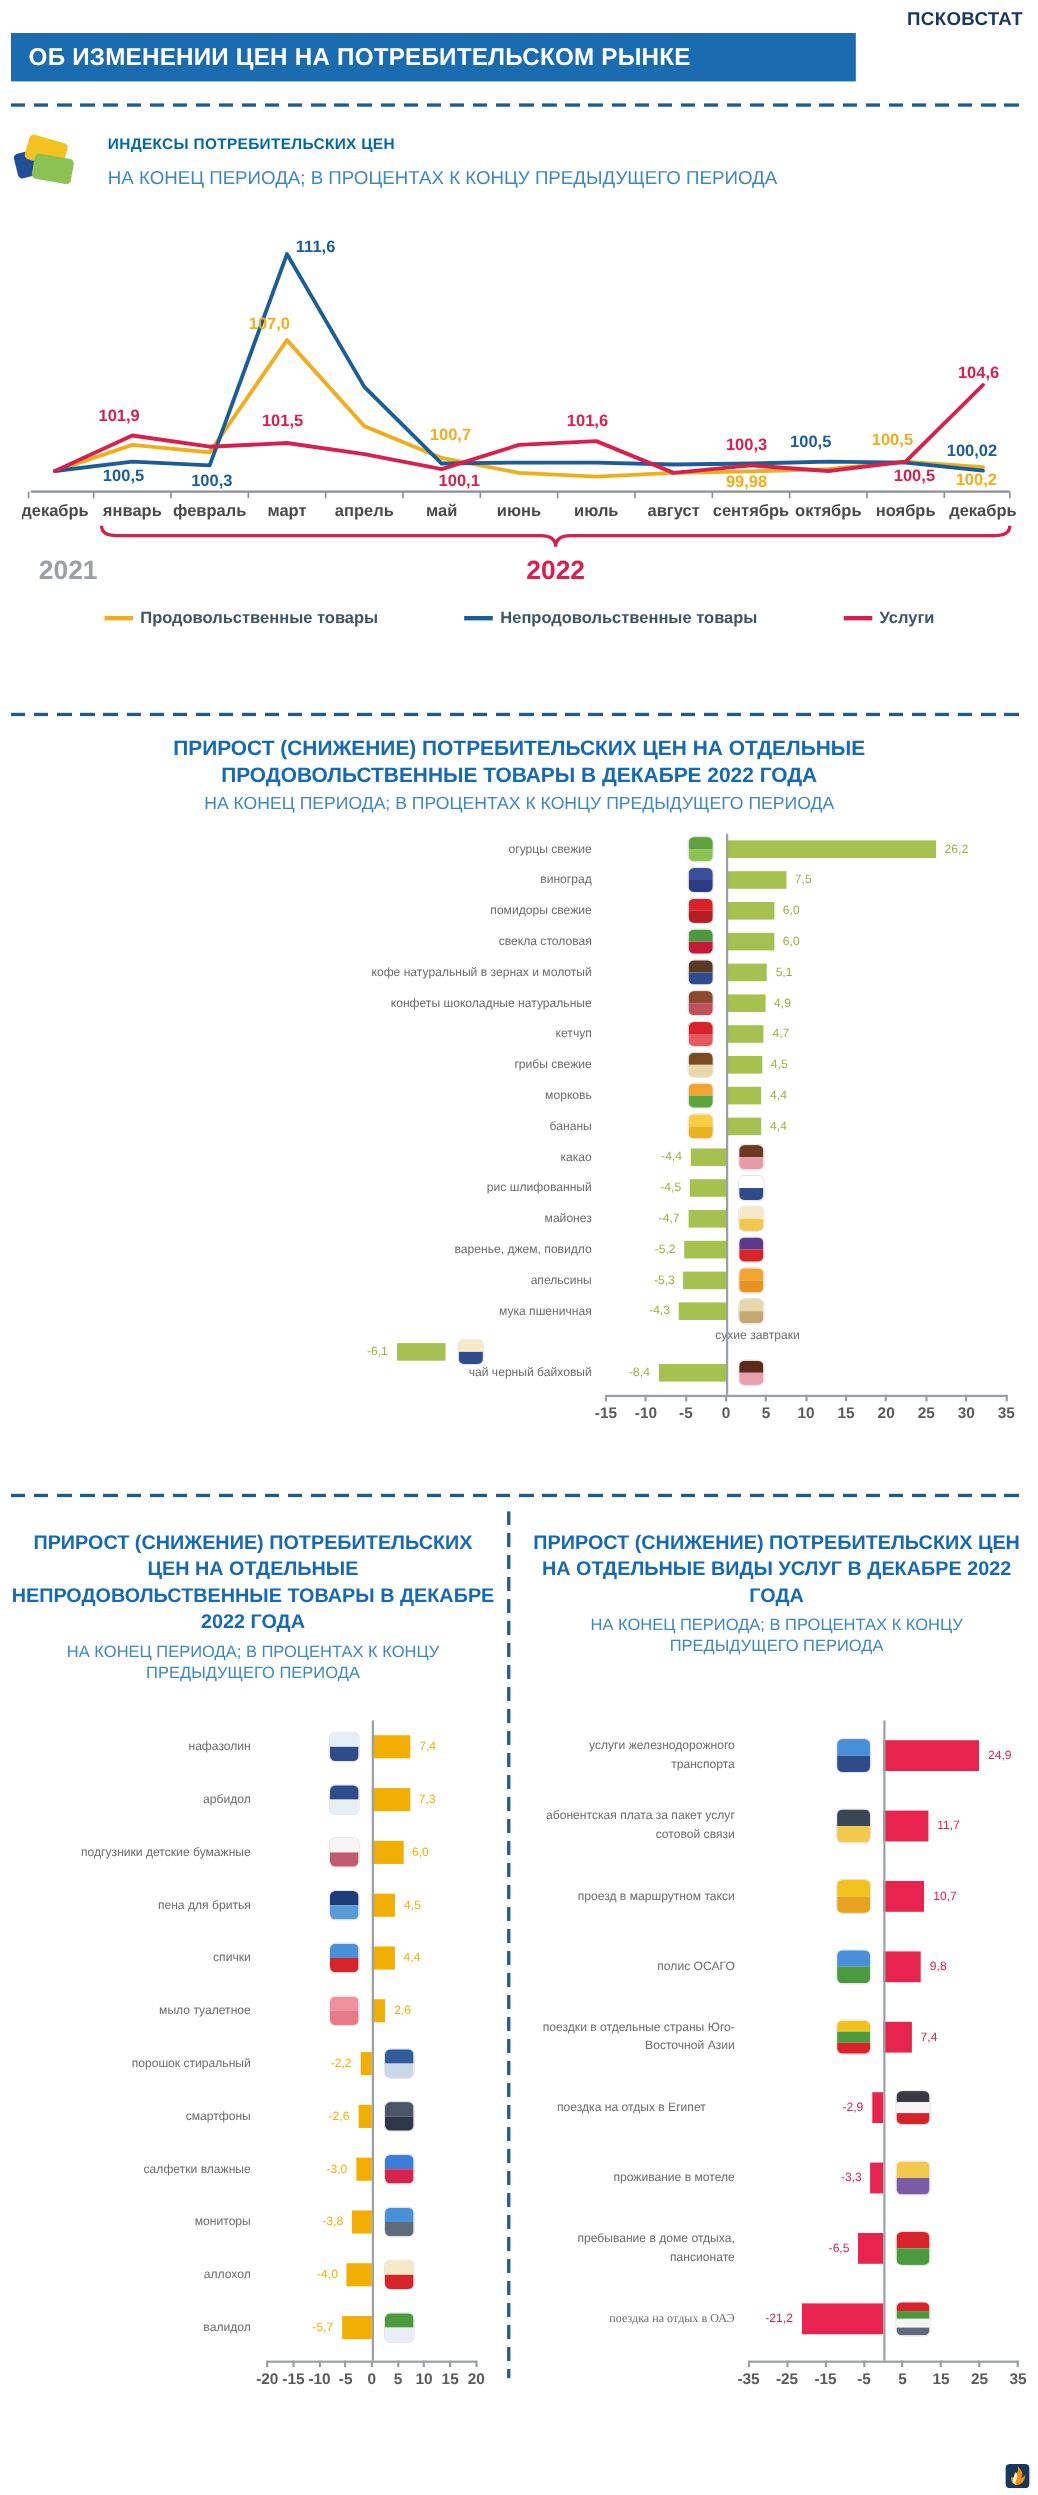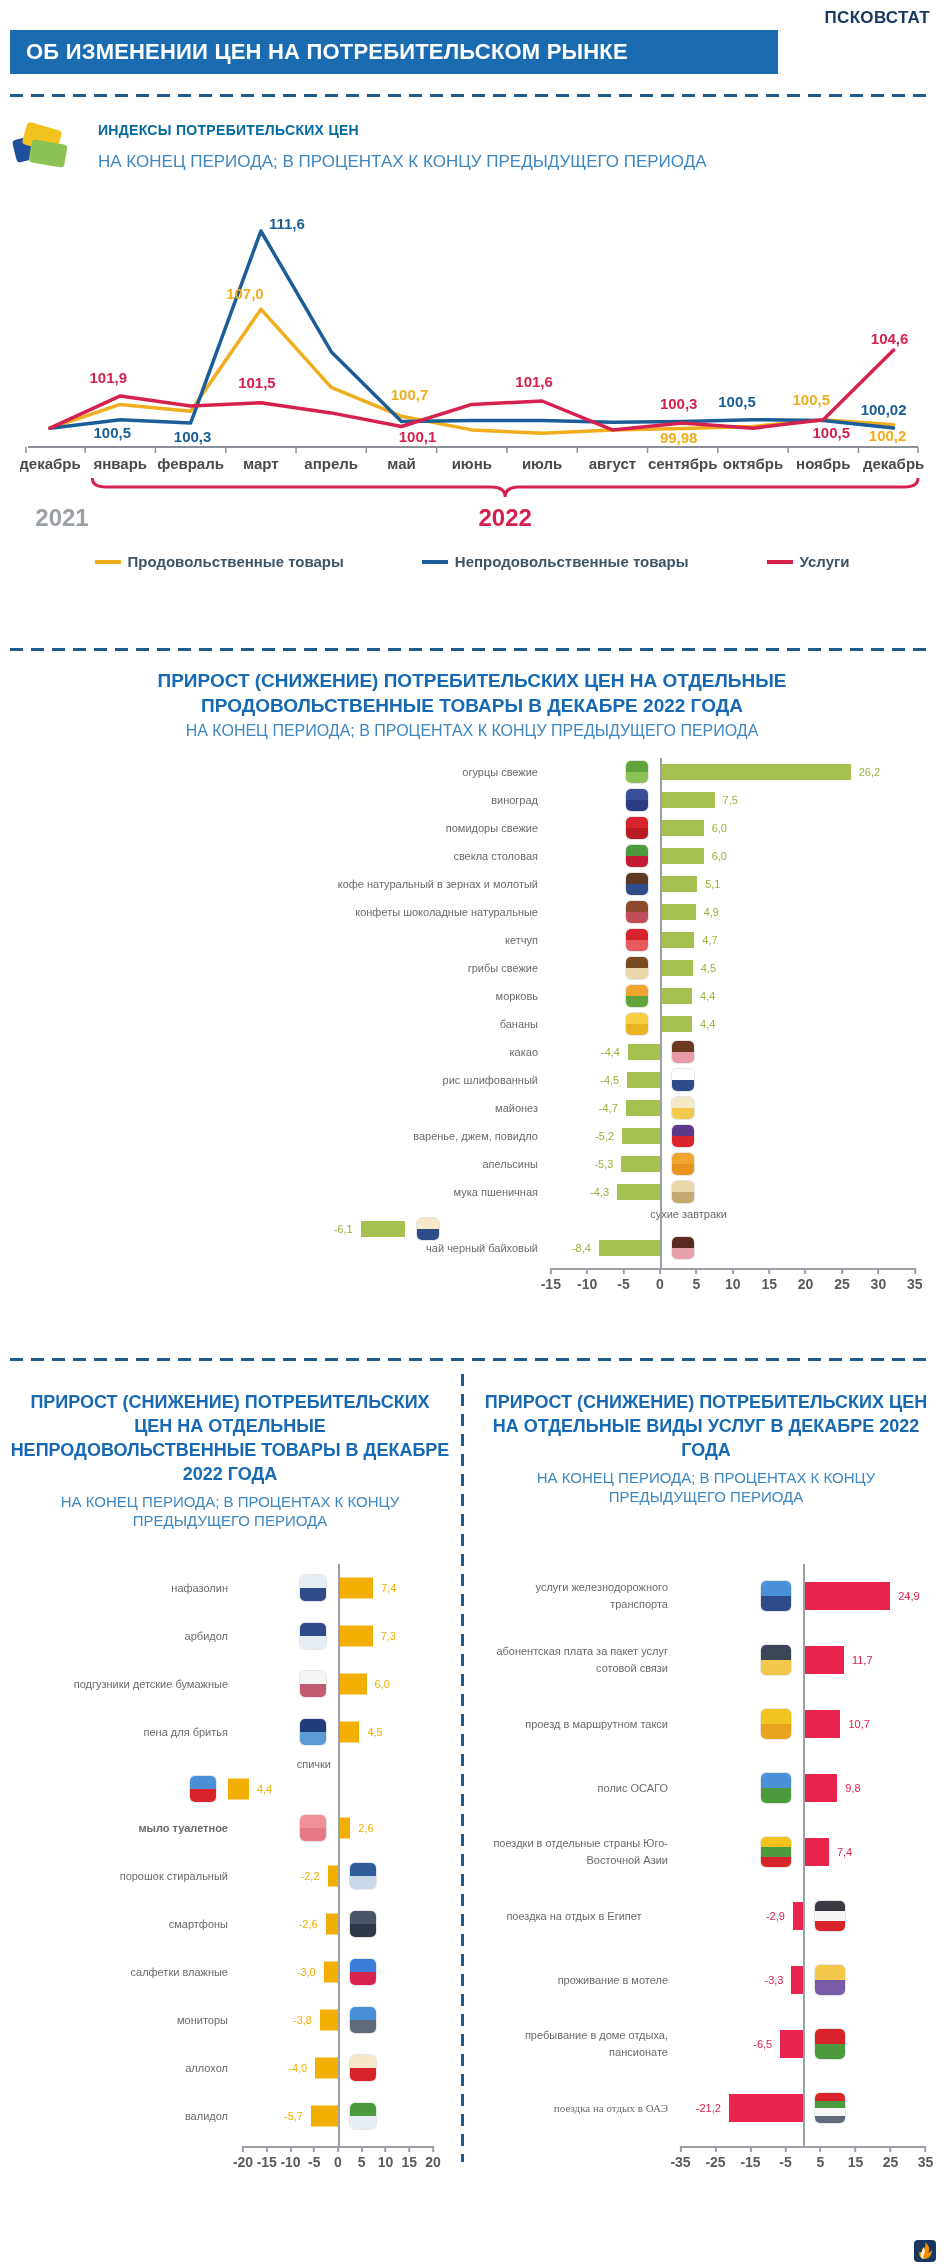--- a/index.html
+++ b/index.html
@@ -402,33 +402,33 @@
             <div class="bar-label" style="width: 230px;">пена для бритья</div>
             <div class="plot" style="width: 196px;">
               <div class="bar" style="height: 21px; background: rgb(242, 174, 1); width: 21.4px; left: 98px;"></div>
               <span class="bar-value" style="color: rgb(242, 174, 1); left: 127.375px;">4,5</span>
               <span class="chip" style="width: 26px; height: 26px; left: 60px;">
                 <i style="background: rgb(31, 60, 122);"></i>
                 <i style="background: rgb(91, 155, 213);"></i>
               </span>
             </div>
           </div>
-          <div class="bar-row" style="height: 48px; flex-direction: column;">
+          <div class="bar-row" style="height: 48px;">
             <div class="bar-label" style="width: 230px;">спички</div>
             <div class="plot" style="width: 196px;">
               <div class="bar" style="height: 21px; background: rgb(242, 174, 1); width: 20.9px; left: 98px;"></div>
               <span class="bar-value" style="color: rgb(242, 174, 1); left: 126.9px;">4,4</span>
               <span class="chip" style="width: 26px; height: 26px; left: 60px;">
                 <i style="background: rgb(74, 144, 217);"></i>
                 <i style="background: rgb(216, 35, 42);"></i>
               </span>
             </div>
           </div>
           <div class="bar-row" style="height: 48px;">
-            <div class="bar-label" style="width: 230px; font-weight: bold;">мыло туалетное</div>
+            <div class="bar-label" style="width: 230px;">мыло туалетное</div>
             <div class="plot" style="width: 196px;">
               <div class="bar" style="height: 21px; background: rgb(242, 174, 1); width: 12.3px; left: 98px;"></div>
               <span class="bar-value" style="color: rgb(242, 174, 1); left: 118.35px;">2,6</span>
               <span class="chip" style="width: 26px; height: 26px; left: 60px;">
                 <i style="background: rgb(240, 144, 155);"></i>
                 <i style="background: rgb(232, 122, 136);"></i>
               </span>
             </div>
           </div>
           <div class="bar-row" style="height: 48px;">

